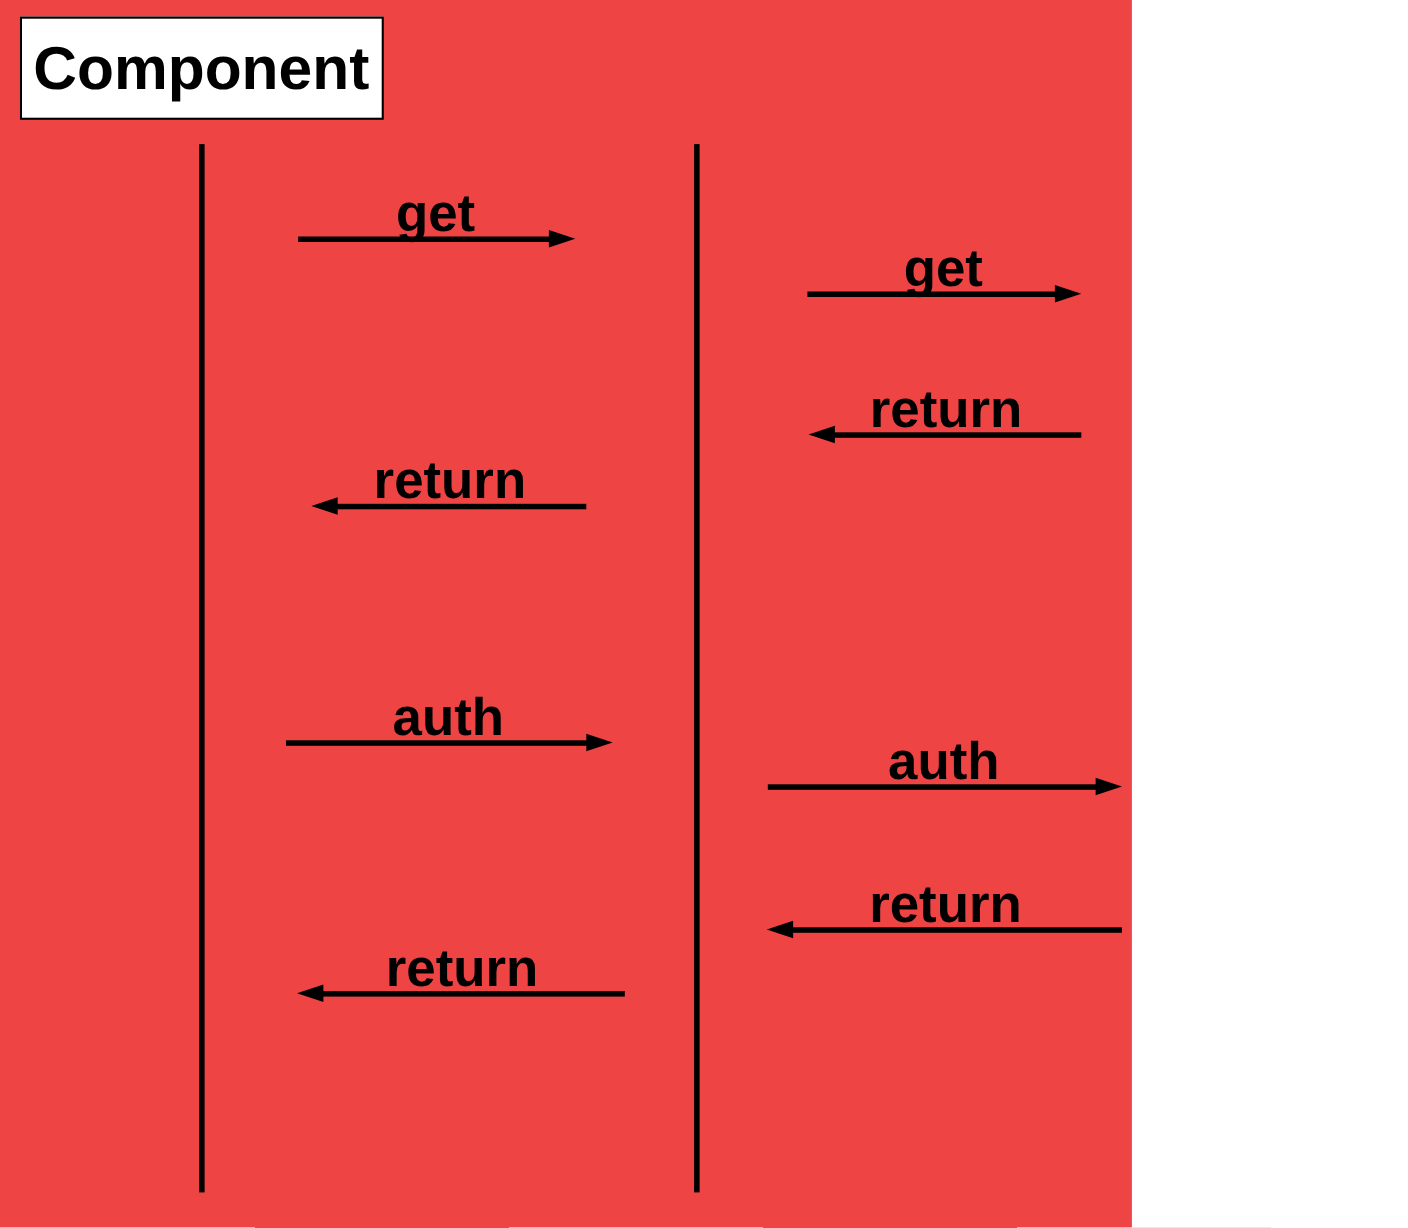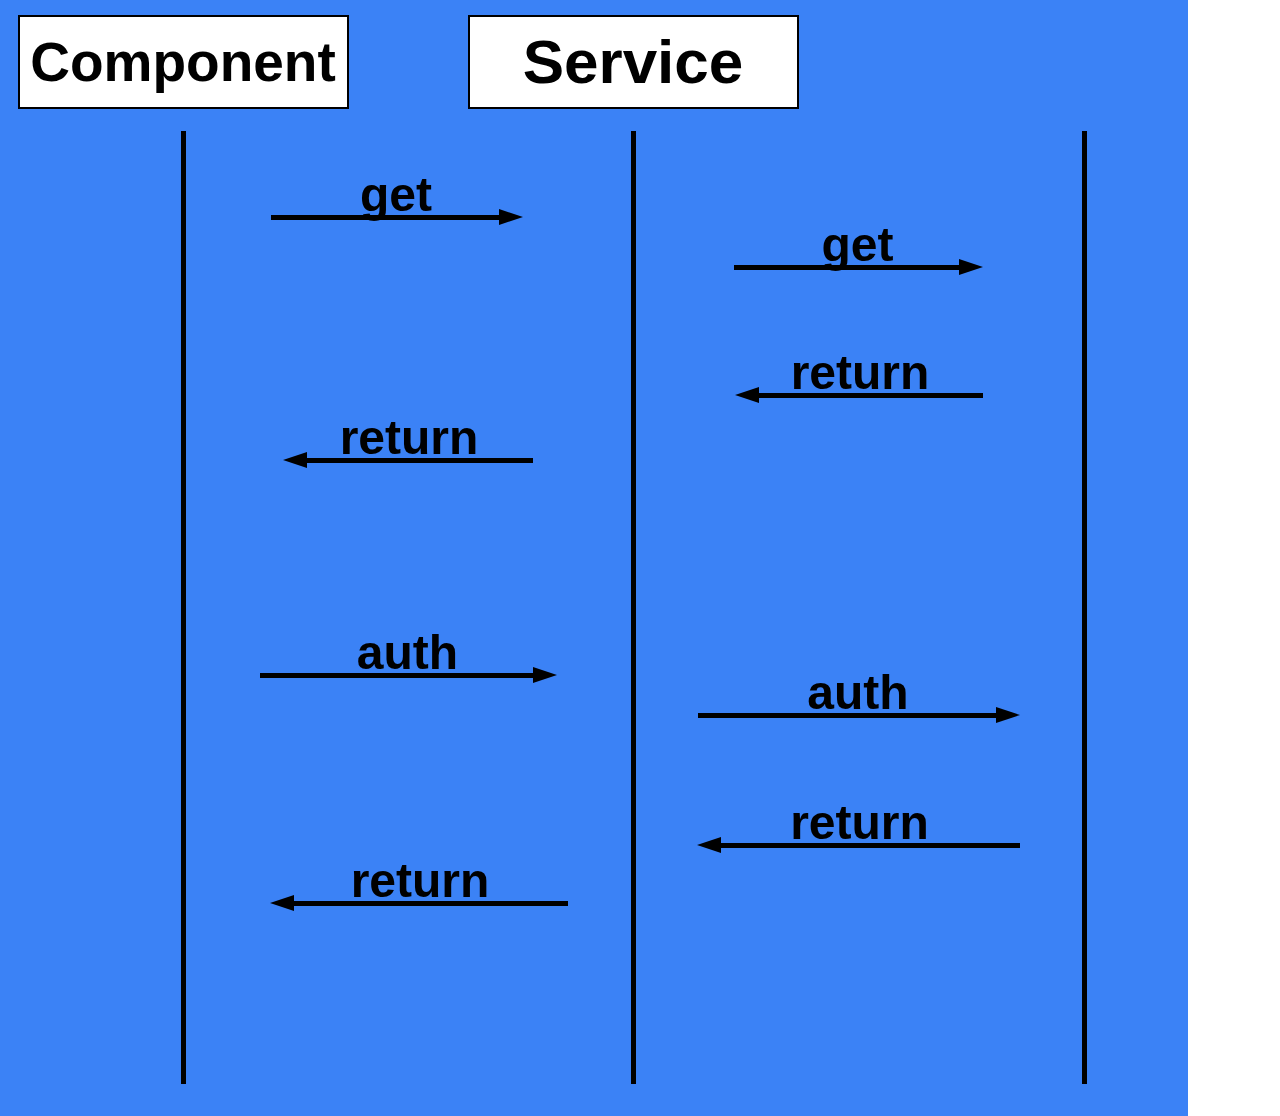--- a/index.html
+++ b/index.html
@@ -2,23 +2,23 @@
 <html><head>
 <meta charset="utf-8">
 <style>
   html, body {
     margin: 0;
     padding: 0;
     background: #ffffff;
   }
   .stage {
     position: relative;
-    width: 1188px;
+    width: 1029px;
     height: 1116px;
-    background: #3b82f6;
+    background: #ef4444;
     overflow: hidden;
     font-family: "Liberation Sans", sans-serif;
   }
   
   .actor {
     position: absolute;
     top: 15px;
     width: 331px;
     height: 94px;
     box-sizing: border-box;
@@ -83,23 +83,20 @@
 </style>
 </head>
 <body>
 
 <div class="stage">
 
 <div class="actor" data-actor="component" style="left: 17.5px;">
       <div class="actor-label">Component</div>
     </div>
     <div class="lifeline" style="left: 180.5px; top: 131px; height: 953px;"></div>
-    <div class="actor" data-actor="service" style="left: 467.5px;">
-      <div class="actor-label">Service</div>
-    </div>
     <div class="lifeline" style="left: 630.5px; top: 131px; height: 953px;"></div>
     <div class="lifeline" style="left: 1081.5px; top: 131px; height: 953px;"></div>
     <div class="message dir-right" style="left: 269px; width: 254px; top: 169.5px;">
       <div class="msg-label">get</div>
       <div class="msg-line"></div>
       <div class="msg-head"></div>
     </div>
     <div class="message dir-right" style="left: 732px; width: 251px; top: 219.5px;">
       <div class="msg-label">get</div>
       <div class="msg-line"></div>

